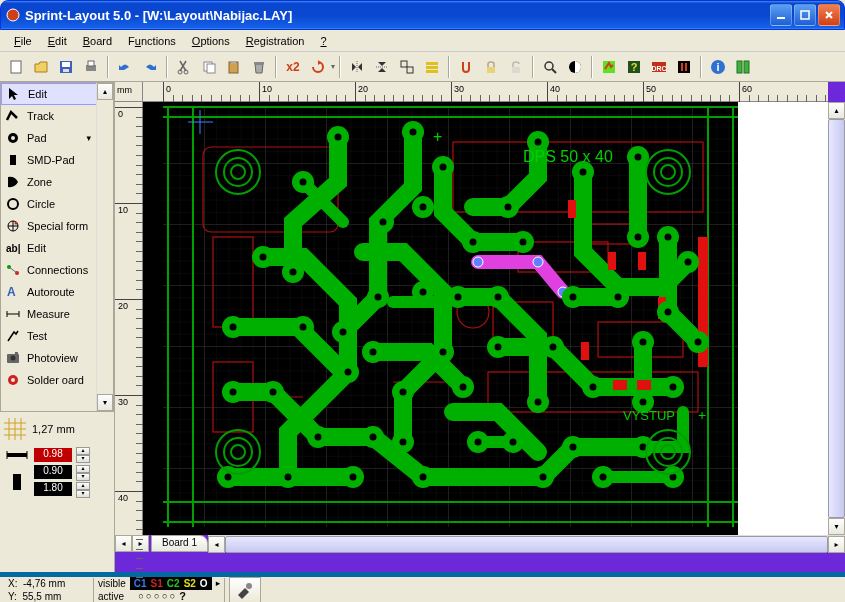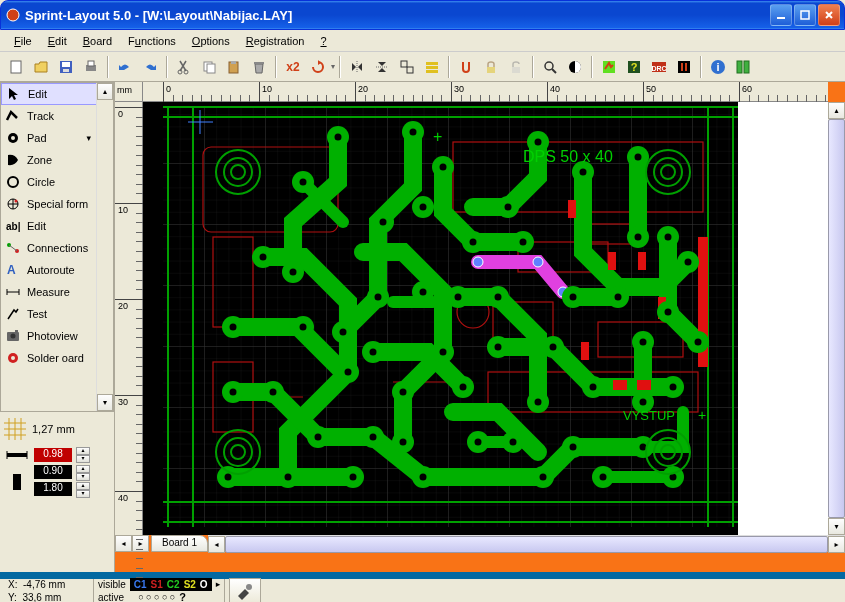--- a/index.html
+++ b/index.html
@@ -41,40 +41,40 @@
 
 .size-row { display: flex; align-items: center; gap: 4px; padding: 1px 4px; font-size: 10px; }
 .size-icon { width: 26px; display: flex; align-items: center; justify-content: center; font-size: 14px; }
 .size-val { width: 38px; height: 14px; text-align: center; padding: 0px 2px; color: #fff; font-size: 10px; }
 .size-val.red { background: #c00000; }
 .size-val.blk { background: #000; }
 .spinner { width: 14px; display: flex; flex-direction: column; }
 .spin-btn { height: 8px; background: linear-gradient(#fefefe,#e0e0d8); border: 1px solid #999; font-size: 6px; text-align: center; line-height: 5px; cursor: pointer; }
 
 
-.canvas-wrap { flex: 1; display: flex; flex-direction: column; position: relative; background: #f97316; padding-left: 20px; }
+.canvas-wrap { flex: 1; display: flex; flex-direction: column; position: relative; background: #6d28d9; padding-left: 20px; }
 .ruler-corner { position:absolute; left:0; top:0; width:28px; height:20px; background:#ece9d8; border-right:1px solid #888; border-bottom:1px solid #888; font-size:9px; padding:3px 2px; z-index:3;}
 .ruler-h { position: absolute; left: 28px; top: 0; right: 17px; height: 20px; background: #ece9d8; border-bottom: 1px solid #888; z-index:2; }
 .ruler-h .tick-major { position:absolute; top:0; height:20px; border-left:1px solid #444; font-size:9px; padding-left:2px; padding-top:2px;}
 .ruler-h .tick-minor { position:absolute; top:13px; height:7px; border-left:1px solid #666;}
 .ruler-v { position: absolute; left: 0; top: 20px; width: 28px; bottom: 37px; background: #ece9d8; border-right: 1px solid #888; z-index:2; }
 .ruler-v .tick-major { position:absolute; left:0; width:28px; border-top:1px solid #444; font-size:9px; padding-left:3px; padding-top:1px; }
 .ruler-v .tick-minor { position:absolute; left:21px; width:7px; border-top:1px solid #666; }
 
 .pcb-area { position: absolute; left: 28px; top: 20px; right: 17px; bottom: 37px; background: #000; overflow: hidden; }
 .pcb-canvas { position: absolute; left: 0; top: 0; }
 
 .vscroll { position: absolute; right: 0; top: 20px; width: 17px; bottom: 37px; background: #ece9d8; }
 .hscroll-row { position: absolute; left: 0; right: 0; bottom: 20px; height: 17px; display: flex; }
 .tab-btn { border:1px solid #aca899; border-radius: 0 8px 0 0; background:linear-gradient(#fff,#e8e8e0); padding:1px 10px; font-size:10px; margin-left:2px; cursor:pointer; }
 .hscroll-bar { flex: 1; background: #ece9d8; border-top: 1px solid #ddd; position: relative; }
 .h-thumb { position:absolute; left:17px; top:0; right:17px; height:17px; background: linear-gradient(#e8e8ff,#c8c8f0); border:1px solid #99a; border-radius:2px; }
 
 
-.statusbar { height: 30px; background: #ece9d8; border-top: 7px solid #0369a1; display: flex; align-items: center; font-size: 10px; padding: 0 4px; gap: 4px; }
+.statusbar { height: 30px; background: #ece9d8; border-top: 5px solid #0369a1; display: flex; align-items: center; font-size: 10px; padding: 0 4px; gap: 4px; }
 .status-coords { width: 85px; line-height: 13px; padding: 0 4px;}
 .status-layers { display: flex; flex-direction: column; gap: 0px; font-size: 10px; }
 .layer-row { display: flex; align-items: center; gap: 4px; height: 13px; }
 .layer-boxes { background: #000; padding: 1px 2px; display: flex; gap: 0px; font-family: monospace; font-size: 10px; font-weight: bold; }
 .lb { padding: 0 2px; }
 .lb.c1 { color: #3878f0; } .lb.s1 { color: #d02020; } .lb.c2 { color: #20c820; } .lb.s2 { color: #e0e020; } .lb.o { color: #fff; }
 .status-icon { width: 32px; height: 26px; border: 1px solid #aca899; display: flex; align-items: center; justify-content: center; font-size: 16px; background:linear-gradient(#fff,#ece9d8); cursor:pointer; }
 </style>
 </head>
 <body>
@@ -306,20 +306,28 @@
         </div>
         <div class="tool-item">
           <span class="tool-icon">
             <svg width="16" height="16">
               <circle cx="8" cy="8" r="5" fill="#000"></circle>
               <circle cx="8" cy="8" r="2" fill="#ece9d8"></circle>
             </svg>
           </span>
           <span>Pad</span>
           <span style="margin-left:auto;margin-right:18px;font-size:9px">▾</span>
+        </div>
+        <div class="tool-item">
+          <span class="tool-icon">
+            <svg width="16" height="16">
+              <rect x="5" y="3" width="6" height="10" fill="#000"></rect>
+            </svg>
+          </span>
+          <span>SMD-Pad</span>
         </div>
         <div class="tool-item">
           <span class="tool-icon">
             <svg width="16" height="16">
               <path d="M3 3 Q10 2 13 8 Q10 14 3 13 Z" fill="#000"></path>
             </svg>
           </span>
           <span>Zone</span>
         </div>
         <div class="tool-item">
@@ -839,21 +847,21 @@
         <div class="h-thumb"></div>
         <div class="scroll-arrow" style="position:absolute;right:0;width:17px;top:0">▸</div>
       </div>
     </div>
   </div>
 </div>
 
 <div class="statusbar">
   <div class="status-coords">
     <div><span>X:</span> &nbsp;<span>-4,76 mm</span></div>
-    <div><span>Y:</span> &nbsp;<span>33,6 mm</span></div>
+    <div><span>Y:</span> &nbsp;<span>55,5 mm</span></div>
   </div>
   <div style="width:1px;height:24px;background:#aca899"></div>
   <div class="status-layers">
     <div class="layer-row">
       <span>visible</span>
       <span class="layer-boxes">
         <span class="lb c1">C1</span>
           <span class="lb s1">S1</span>
           <span class="lb c2">C2</span>
           <span class="lb s2">S2</span>

